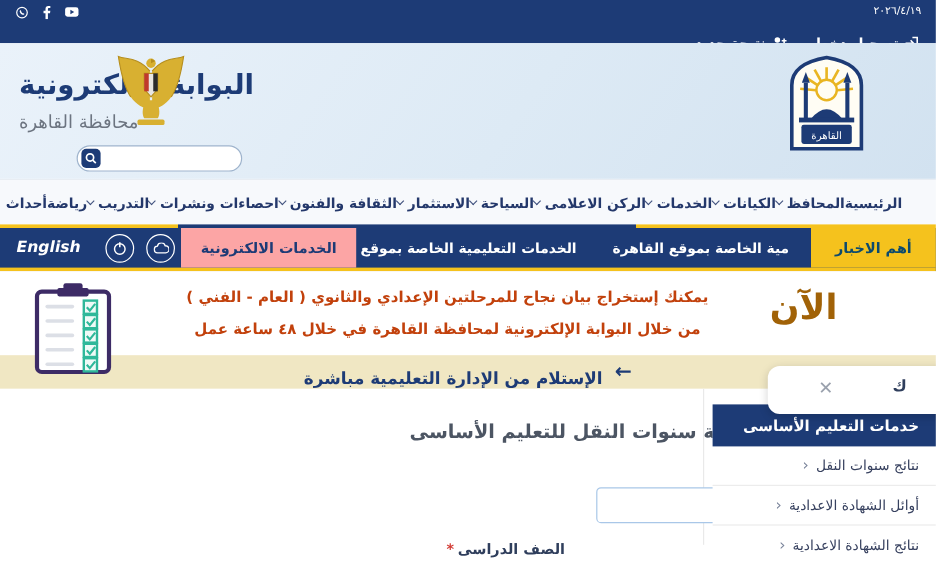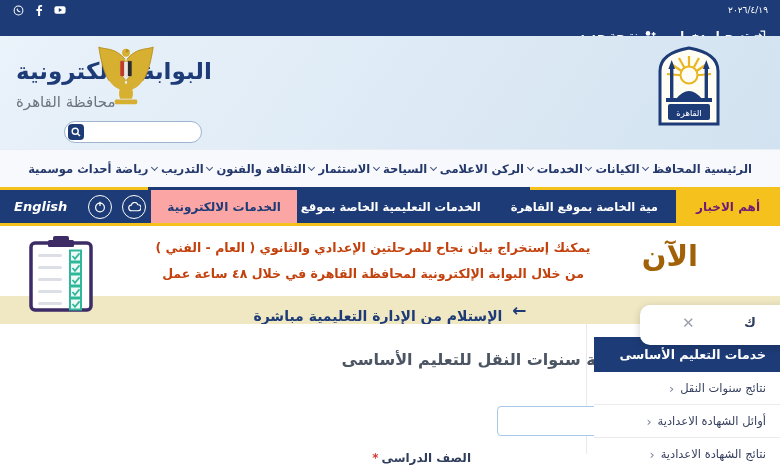--- a/index.html
+++ b/index.html
@@ -39,21 +39,21 @@
     justify-content:space-between; padding:0 28px; border-top:1px solid #e8edf3; }
   .nav-item { display:flex; align-items:center; gap:4px; font-size:11.5px; font-weight:bold;
     color:#24386b; white-space:nowrap; cursor:pointer; }
   .cdown { width:5px; height:5px; border:solid #24386b; border-width:0 0 1.5px 1.5px;
     transform:rotate(-45deg); margin-top:-3px; opacity:.85; }
   .nav-border { height:3px; background:linear-gradient(to right,
     #f5c21d 0 19%, #1d3b76 19% 68%, #f5c21d 68% 100%); }
 
   
   .secnav { height:36px; background:#1d3b76; display:flex; align-items:stretch; border-bottom:3px solid #f5c21d; }
-  .news-label { background:#f5c21d; color:#701a75; font-weight:bold; font-size:12px;
+  .news-label { background:#f5c21d; color:#0c4a6e; font-weight:bold; font-size:12px;
     display:flex; align-items:center; padding:0 20px; cursor:pointer; }
   .ticker { flex:1; display:flex; align-items:center; gap:30px; padding:0 18px;
     overflow:hidden; color:#fff; font-size:11.5px; font-weight:bold; white-space:nowrap; }
   .eservices { background:#fca5a5; color:#1d3b76; font-weight:bold; font-size:12px;
     display:flex; align-items:center; padding:0 16px; cursor:pointer; }
   .circ-btn { width:24px; height:24px; border:1.5px solid #fff; border-radius:50%;
     display:flex; align-items:center; justify-content:center; margin:auto 5px; cursor:pointer; flex:0 0 auto; }
   .english { display:flex; align-items:center; color:#fff; font-size:13px; font-weight:bold;
     font-style:italic; padding:0 16px 0 14px; cursor:pointer;text-align:right; }
 
@@ -224,20 +224,24 @@
       </span>
     <span class="nav-item">
         <span>الاستثمار</span>
         <span class="cdown"></span>
       </span>
     <span class="nav-item">
         <span>الثقافة والفنون</span>
         <span class="cdown"></span>
       </span>
     <span class="nav-item">
+        <span>احصاءات ونشرات</span>
+        <span class="cdown"></span>
+      </span>
+    <span class="nav-item">
         <span>التدريب</span>
         <span class="cdown"></span>
       </span>
     <span class="nav-item">
         <span>رياضة</span>
       </span>
     <span class="nav-item">
         <span>أحداث موسمية</span>
       </span>
   </div>

